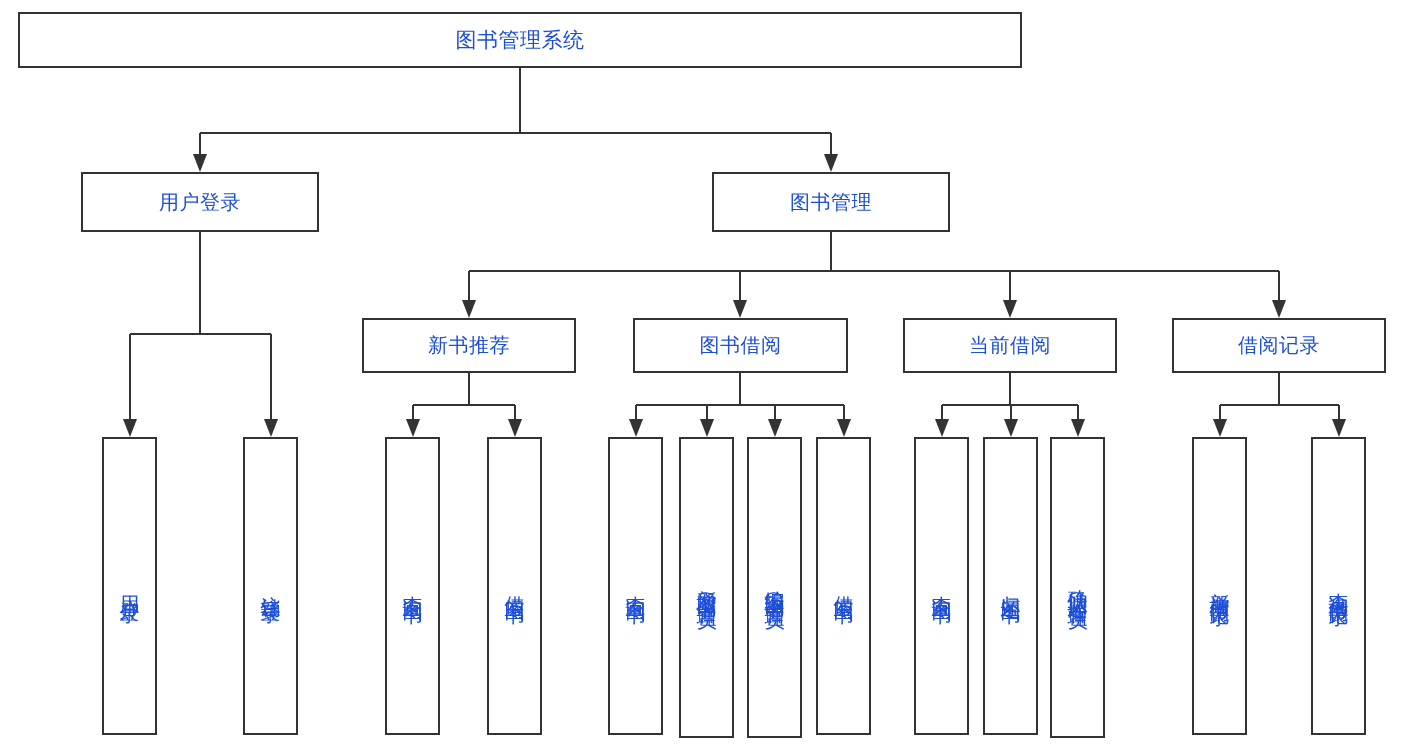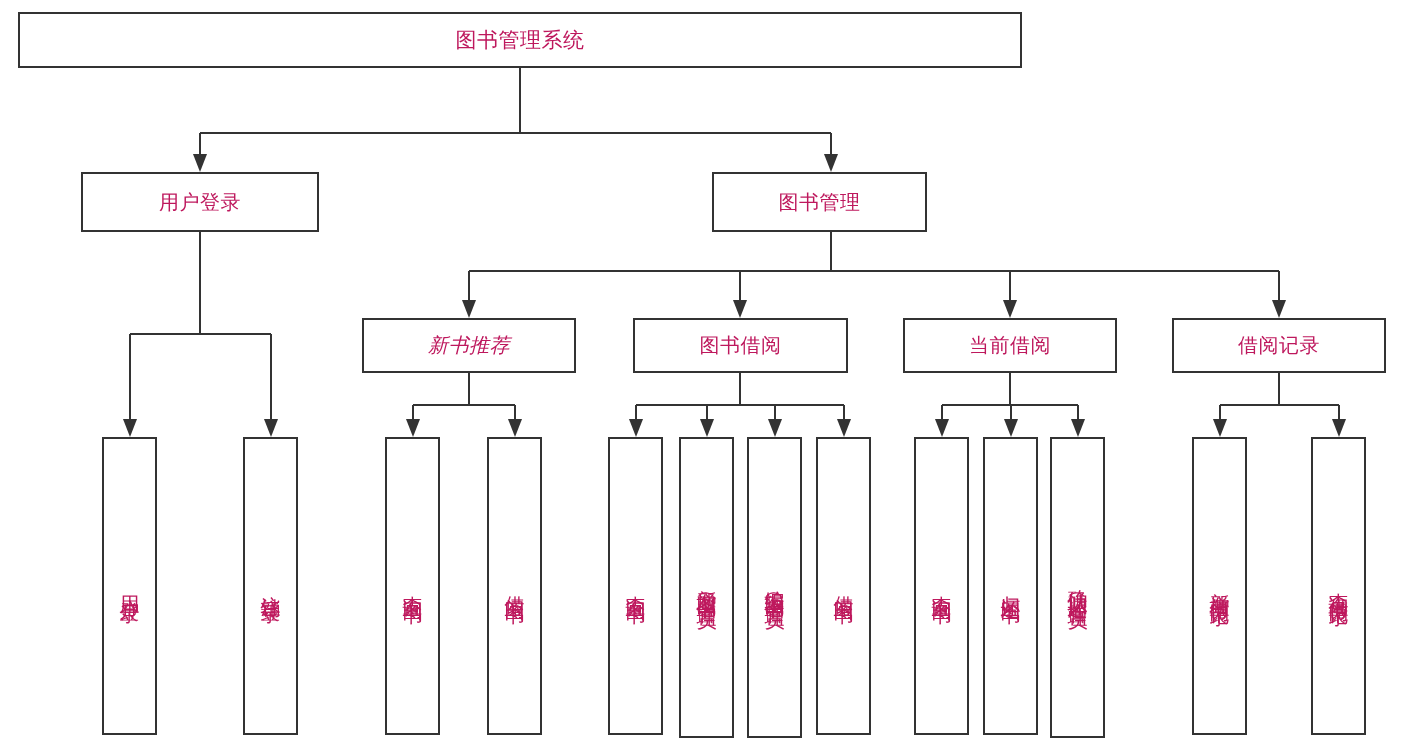--- a/index.html
+++ b/index.html
@@ -23,21 +23,21 @@
     height: 747px;
   }
   .node {
     position: absolute;
     box-sizing: border-box;
     border: 2px solid #333333;
     background: #ffffff;
     display: flex;
     align-items: center;
     justify-content: center;
-    color: #be185d;
+    color: #1d4ed8;
     z-index: 2;
   }
   .node-label {
     font-size: 20px;
     line-height: 1.05;
     letter-spacing: 0.5px;
     white-space: nowrap;
   }
   .node.vertical .node-label {
     writing-mode: vertical-rl;
@@ -114,24 +114,24 @@
       <line x1="1339" y1="405" x2="1339" y2="420" stroke="#333333" stroke-width="2.5" shape-rendering="crispEdges"></line>
       <path d="M1332,419 L1346,419 L1339,437 Z" fill="#333333"></path>
     </svg>
   <div id="nodes">
       <div class="node root" style="left: 18px; top: 12px; width: 1004px; height: 56px; border-color: rgb(51, 51, 51); background: rgb(255, 255, 255);">
         <span class="node-label">图书管理系统</span>
       </div>
       <div class="node" style="left: 81px; top: 172px; width: 238px; height: 60px; border-color: rgb(51, 51, 51); background: rgb(255, 255, 255);">
         <span class="node-label">用户登录</span>
       </div>
-      <div class="node" style="left: 712px; top: 172px; width: 215px; height: 60px; border-color: rgb(51, 51, 51); background: rgb(255, 255, 255);">
+      <div class="node" style="left: 712px; top: 172px; width: 238px; height: 60px; border-color: rgb(51, 51, 51); background: rgb(255, 255, 255);">
         <span class="node-label">图书管理</span>
       </div>
-      <div class="node" style="left: 362px; top: 318px; width: 214px; height: 55px; border-color: rgb(51, 51, 51); background: rgb(255, 255, 255); font-style: italic;">
+      <div class="node" style="left: 362px; top: 318px; width: 214px; height: 55px; border-color: rgb(51, 51, 51); background: rgb(255, 255, 255);">
         <span class="node-label">新书推荐</span>
       </div>
       <div class="node" style="left: 633px; top: 318px; width: 215px; height: 55px; border-color: rgb(51, 51, 51); background: rgb(255, 255, 255);">
         <span class="node-label">图书借阅</span>
       </div>
       <div class="node" style="left: 903px; top: 318px; width: 214px; height: 55px; border-color: rgb(51, 51, 51); background: rgb(255, 255, 255); text-align: center;">
         <span class="node-label">当前借阅</span>
       </div>
       <div class="node" style="left: 1172px; top: 318px; width: 214px; height: 55px; border-color: rgb(51, 51, 51); background: rgb(255, 255, 255);">
         <span class="node-label">借阅记录</span>

